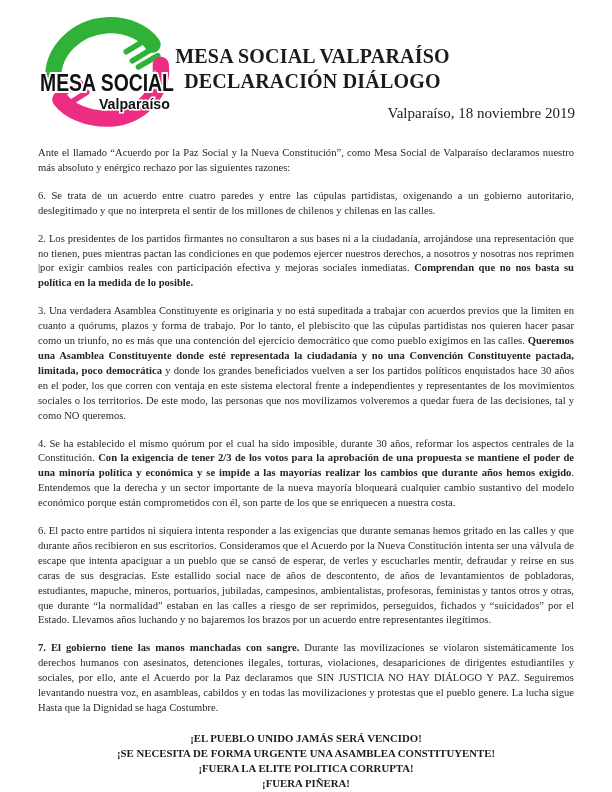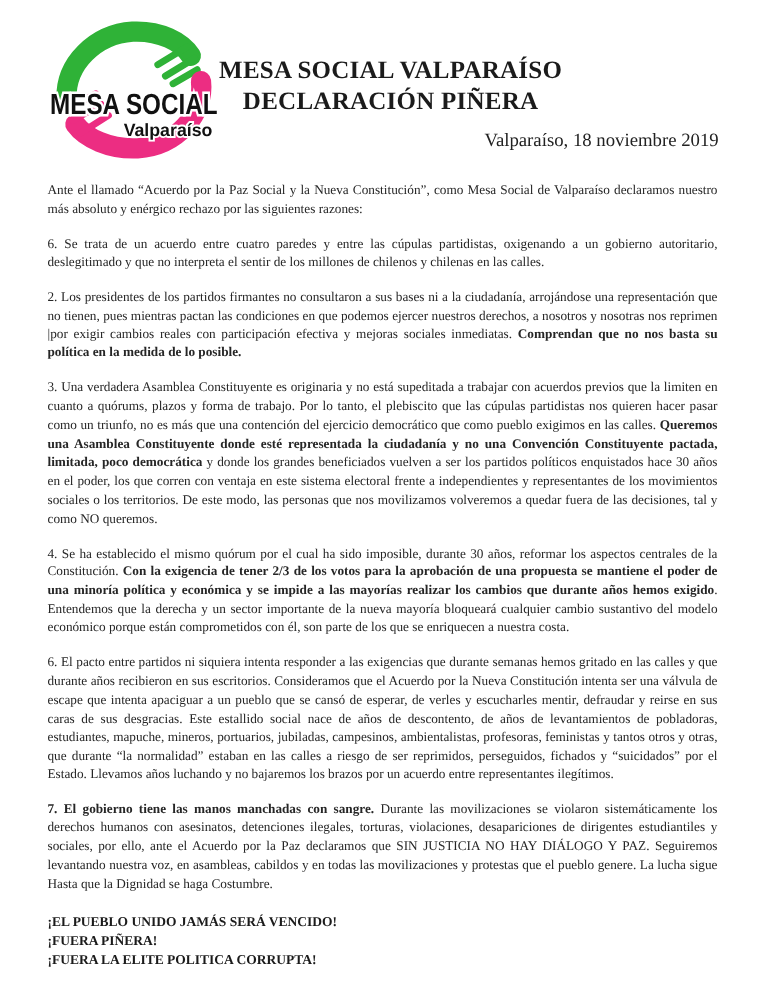--- a/index.html
+++ b/index.html
@@ -30,21 +30,21 @@
   
   .doc-body{
     position:absolute;left:38px;top:146px;width:536px;
     font-size:10.6px;line-height:14.9px;
     text-align:justify;
   }
   .doc-body p{margin:0 0 13px 0;}
   .b{font-weight:bold;}
   .slogans{
     margin-top:15px;
-    text-align:left;
+    text-align:center;
     font-weight:bold;
     font-size:10.8px;line-height:15px;
     color:#1b1b1b;
   }
 </style>
 </head>
 <body>
 
 <div class="page">
 
@@ -62,35 +62,36 @@
         <path stroke-width="5.5" d="M 26 91 L 48 77"></path>
         <path stroke-width="5.5" d="M 20 81 L 42 68"></path>
         <path stroke-width="5.5" d="M 17 71 L 38 60"></path>
       </g>
       <text x="2" y="76" font-family="Liberation Sans, sans-serif" font-weight="bold" font-size="23" fill="#111" stroke="#ffffff" stroke-width="4" paint-order="stroke" textLength="132" lengthAdjust="spacingAndGlyphs">MESA SOCIAL</text>
       <text x="130" y="93" text-anchor="end" font-family="Liberation Sans, sans-serif" font-weight="bold" font-size="14" fill="#111" stroke="#ffffff" stroke-width="3" paint-order="stroke">Valparaíso</text>
     </svg>
 
     <div class="title-block">
       <div>MESA SOCIAL VALPARAÍSO</div>
-      <div>DECLARACIÓN PIÑERA</div>
+      <div>DECLARACIÓN DIÁLOGO</div>
     </div>
 
     <div class="date-line">Valparaíso, 18 noviembre 2019</div>
   </div>
 
   <div class="doc-body">
     <p><span>Ante el llamado “Acuerdo por la Paz Social y la Nueva Constitución”, como Mesa Social de Valparaíso declaramos nuestro más absoluto y enérgico rechazo por las siguientes razones:</span></p>
     <p><span>6. Se trata de un acuerdo entre cuatro paredes y entre las cúpulas partidistas, oxigenando a un gobierno autoritario, deslegitimado y que no interpreta el sentir de los millones de chilenos y chilenas en las calles.</span></p>
     <p><span>2. Los presidentes de los partidos firmantes no consultaron a sus bases ni a la ciudadanía, arrojándose una representación que no tienen, pues mientras pactan las condiciones en que podemos ejercer nuestros derechos, a nosotros y nosotras nos reprimen |por exigir cambios reales con participación efectiva y mejoras sociales inmediatas. </span><span class="b">Comprendan que no nos basta su política en la medida de lo posible.</span></p>
     <p><span>3. Una verdadera Asamblea Constituyente es originaria y no está supeditada a trabajar con acuerdos previos que la limiten en cuanto a quórums, plazos y forma de trabajo. Por lo tanto, el plebiscito que las cúpulas partidistas nos quieren hacer pasar como un triunfo, no es más que una contención del ejercicio democrático que como pueblo exigimos en las calles. </span><span class="b">Queremos una Asamblea Constituyente donde esté representada la ciudadanía y no una Convención Constituyente pactada, limitada, poco democrática</span><span> y donde los grandes beneficiados vuelven a ser los partidos políticos enquistados hace 30 años en el poder, los que corren con ventaja en este sistema electoral frente a independientes y representantes de los movimientos sociales o los territorios. De este modo, las personas que nos movilizamos volveremos a quedar fuera de las decisiones, tal y como NO queremos.</span></p>
     <p><span>4. Se ha establecido el mismo quórum por el cual ha sido imposible, durante 30 años, reformar los aspectos centrales de la Constitución. </span><span class="b">Con la exigencia de tener 2/3 de los votos para la aprobación de una propuesta se mantiene el poder de una minoría política y económica y se impide a las mayorías realizar los cambios que durante años hemos exigido</span><span>. Entendemos que la derecha y un sector importante de la nueva mayoría bloqueará cualquier cambio sustantivo del modelo económico porque están comprometidos con él, son parte de los que se enriquecen a nuestra costa.</span></p>
     <p><span>6. El pacto entre partidos ni siquiera intenta responder a las exigencias que durante semanas hemos gritado en las calles y que durante años recibieron en sus escritorios. Consideramos que el Acuerdo por la Nueva Constitución intenta ser una válvula de escape que intenta apaciguar a un pueblo que se cansó de esperar, de verles y escucharles mentir, defraudar y reirse en sus caras de sus desgracias. Este estallido social nace de años de descontento, de años de levantamientos de pobladoras, estudiantes, mapuche, mineros, portuarios, jubiladas, campesinos, ambientalistas, profesoras, feministas y tantos otros y otras, que durante “la normalidad” estaban en las calles a riesgo de ser reprimidos, perseguidos, fichados y “suicidados” por el Estado. Llevamos años luchando y no bajaremos los brazos por un acuerdo entre representantes ilegítimos.</span></p>
     <p><span class="b">7. El gobierno tiene las manos manchadas con sangre.</span><span> Durante las movilizaciones se violaron sistemáticamente los derechos humanos con asesinatos, detenciones ilegales, torturas, violaciones, desapariciones de dirigentes estudiantiles y sociales, por ello, ante el Acuerdo por la Paz declaramos que SIN JUSTICIA NO HAY DIÁLOGO Y PAZ. Seguiremos levantando nuestra voz, en asambleas, cabildos y en todas las movilizaciones y protestas que el pueblo genere. La lucha sigue Hasta que la Dignidad se haga Costumbre.</span></p>
 
     <div class="slogans">
       <div>¡EL PUEBLO UNIDO JAMÁS SERÁ VENCIDO!</div>
+      <div>¡SE NECESITA DE FORMA URGENTE UNA ASAMBLEA CONSTITUYENTE!</div>
+      <div>¡FUERA LA ELITE POLITICA CORRUPTA!</div>
       <div>¡FUERA PIÑERA!</div>
-      <div>¡FUERA LA ELITE POLITICA CORRUPTA!</div>
     </div>
   </div>
 
 </div>
 
 </body></html>

